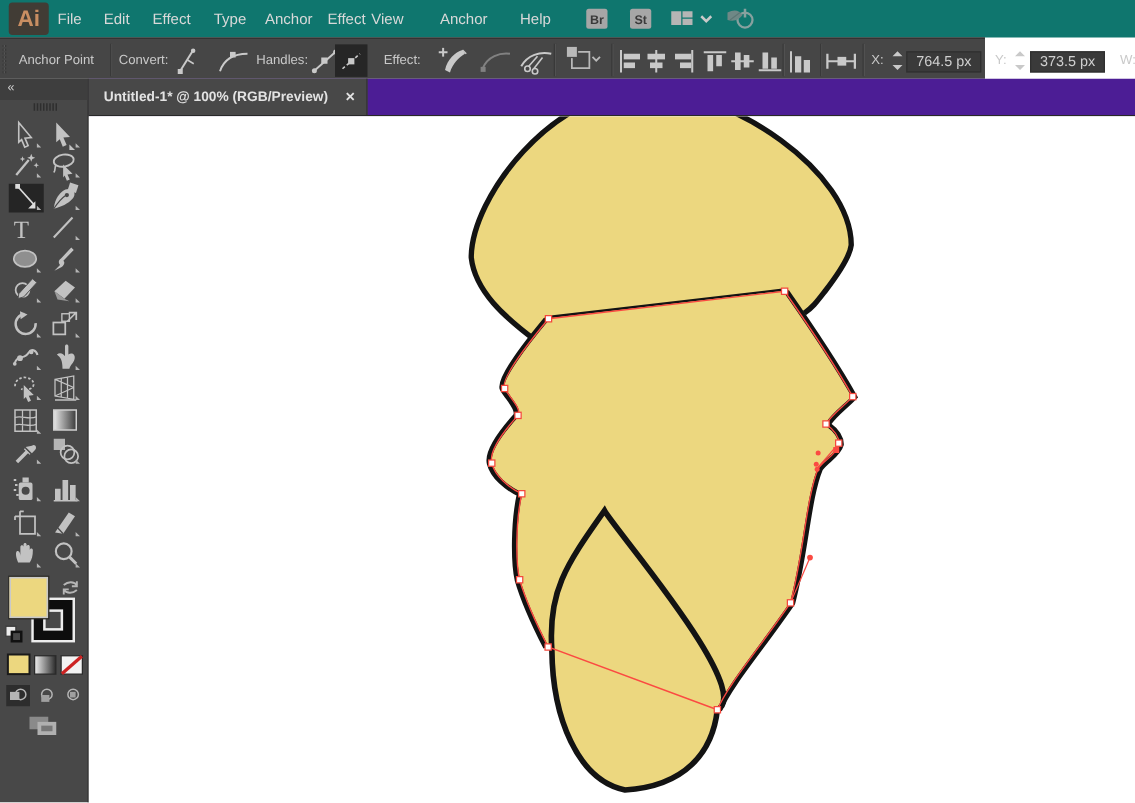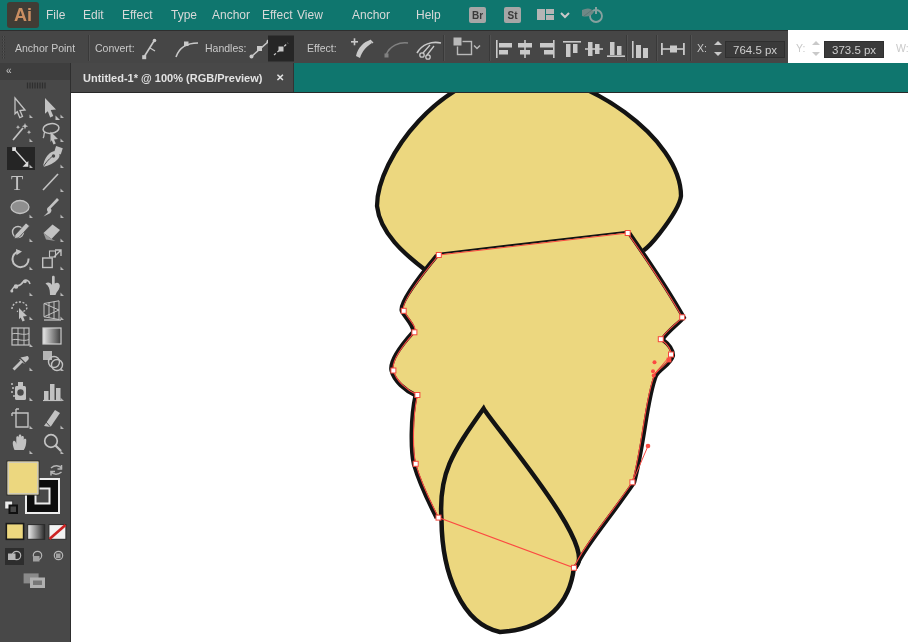--- a/index.html
+++ b/index.html
@@ -12,21 +12,21 @@
   #ailogo{position:absolute;left:7px;top:2px;width:32px;height:26px;background:#413c35;border-radius:3px;
           font-size:18px;font-weight:bold;color:#c98e62;text-align:center;line-height:26px;}
   
   #ctrlbar{left:0;top:30px;width:788px;height:33px;background:#464646;
            border-top:1px solid #2e2e2e;box-sizing:border-box;}
   #ctrlbar .lbl{position:absolute;top:11px;font-size:10.5px;color:#c9c9c9;}
   .vdiv{position:absolute;top:4px;height:26px;width:1px;background:#393939;border-right:1px solid #515151;}
   .field{position:absolute;top:10px;height:17px;background:#3a3a3a;border:1px solid #2f2f2f;
          color:#cfcfcf;font-size:11.5px;line-height:16px;padding-left:7px;box-sizing:border-box;}
   
-  #tabbar{left:71px;top:63px;width:837px;height:30px;background:#0f766e;border-bottom:1px solid #282828;box-sizing:border-box;}
+  #tabbar{left:71px;top:63px;width:837px;height:30px;background:#4c1d95;border-bottom:1px solid #282828;box-sizing:border-box;}
   #tab1{position:absolute;left:0;top:0;width:222px;height:29px;background:#484848;border-right:1px solid #333;}
   #tab1 .ttxt{position:absolute;left:12px;top:9px;font-size:11px;font-weight:bold;color:#e3e3e3;}
   #tabclose{position:absolute;left:205px;top:9px;font-size:10px;font-weight:bold;color:#e3e3e3;}
   
   #toolbar{left:0;top:63px;width:71px;height:579px;background:#484848;border-right:1px solid #2e2e2e;box-sizing:border-box;}
   #tb-top{position:absolute;left:0;top:0;width:70px;height:17px;background:#3e3e3e;
           color:#c9c9c9;font-size:10px;line-height:15px;padding-left:6px;box-sizing:border-box;}
   
   #canvas{left:71px;top:93px;width:837px;height:549px;background:#ffffff;overflow:hidden;}
 </style>

